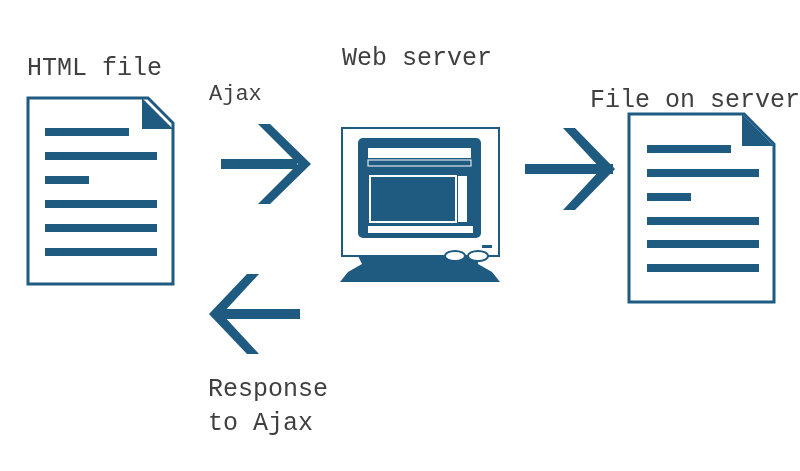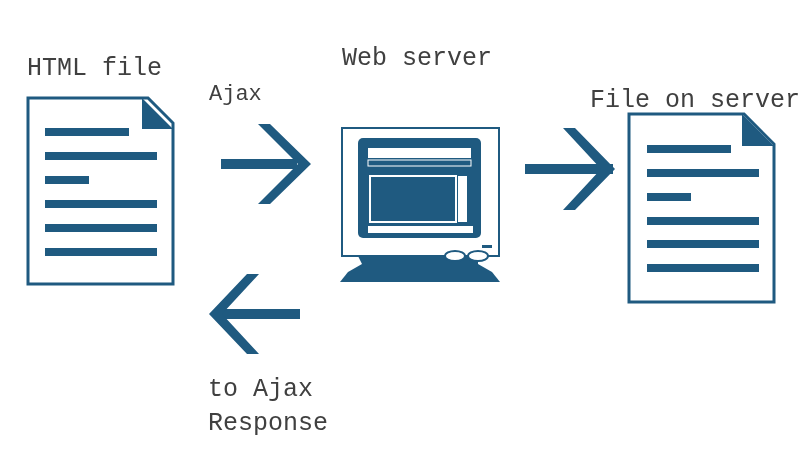--- a/index.html
+++ b/index.html
@@ -12,22 +12,22 @@
 <body>
 
 <div class="lbl" style="left:27px; top:56px;">HTML file</div>
 <div class="lbl" style="left:342px; top:46px;text-align:center;">Web server</div>
 <div class="lbl" style="left:590px; top:52px;margin-top:36px;">File on server</div>
 
 <div class="lbl sm" style="left:209px; top:66px;">
   <div>Ajax</div>
 </div>
 <div class="lbl" style="left:208px; top:373px; font-size:25px; line-height:1.35;">
+  <div>Response</div>
   <div>to Ajax</div>
-  <div>Response</div>
 </div>
 
 <svg width="800" height="471" viewBox="0 0 800 471">
 
   <g>
     <path d="M28 98 L148 98 L173 123 L173 284 L28 284 Z" fill="#ffffff" stroke="#1f5a80" stroke-width="3"></path>
     <path d="M142 98 L173 129 L142 129 Z" fill="#1f5a80"></path>
     <g fill="#1f5a80">
       <rect x="45" y="128" width="84" height="8"></rect>
       <rect x="45" y="152" width="112" height="8"></rect>

